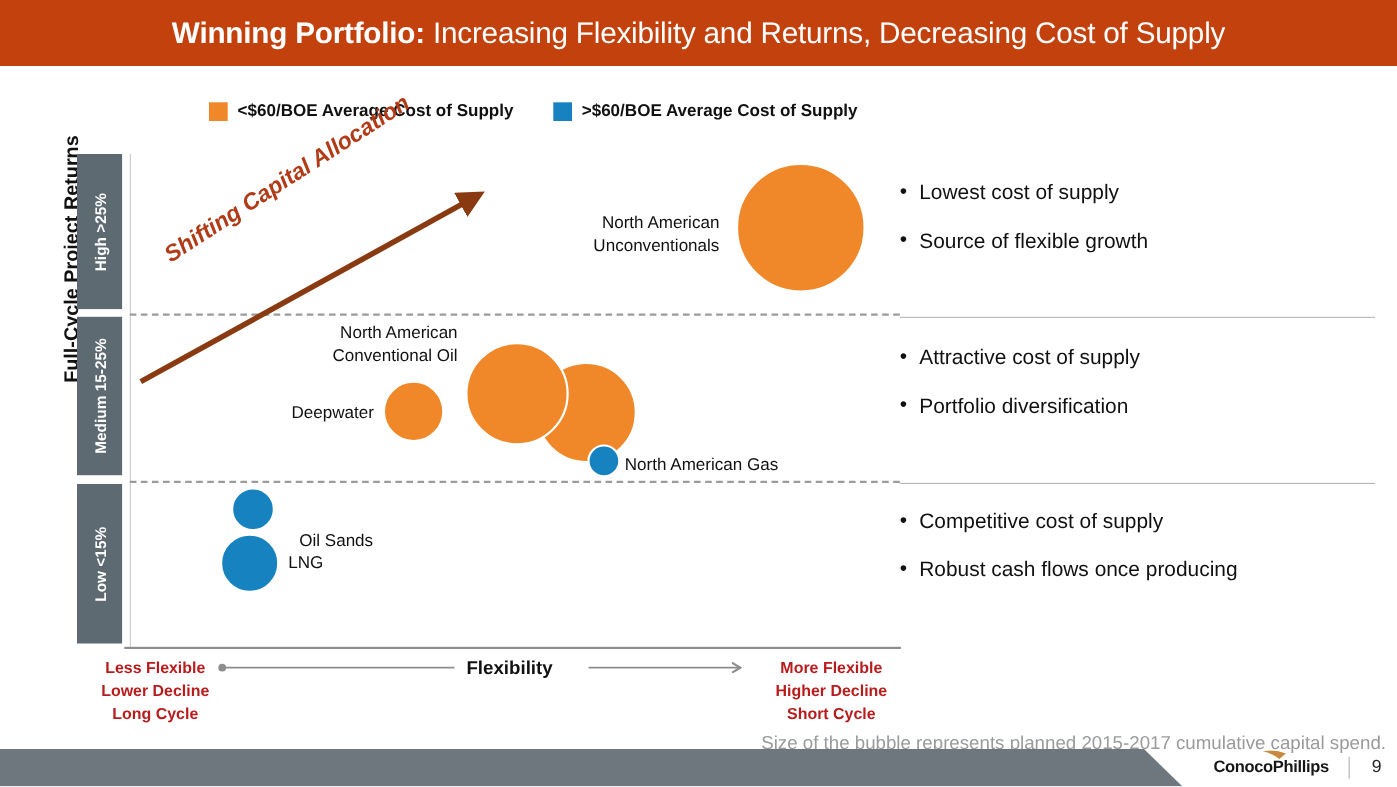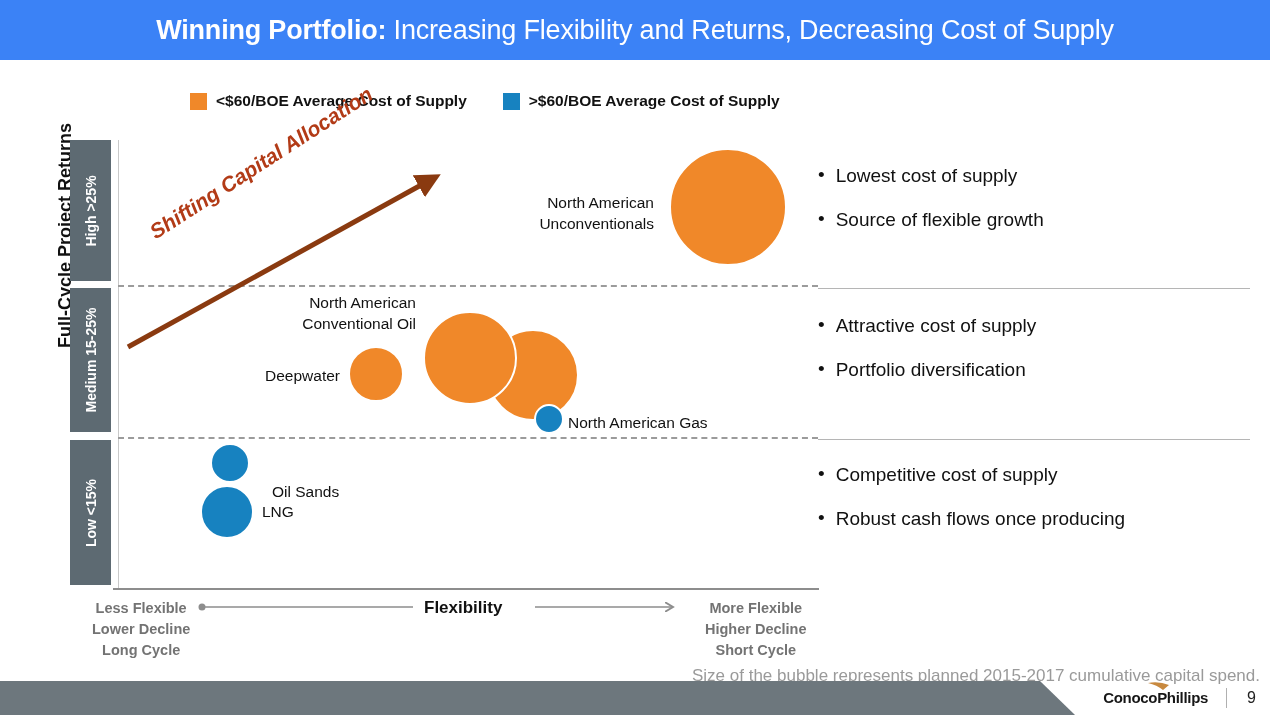--- a/index.html
+++ b/index.html
@@ -14,21 +14,21 @@
     overflow: hidden;
     font-family: "Liberation Sans", sans-serif;
     color: #111111;
   }
 
   
   #title-bar {
     position: absolute;
     left: 0; top: 0;
     width: 1270px; height: 60px;
-    background: #3b82f6;
+    background: #c2410c;
     display: flex;
     align-items: center;
     justify-content: center;
   }
   #title-text {
     color: #ffffff;
     font-size: 27px;
     letter-spacing: -0.2px;
     white-space: nowrap;
   }
@@ -164,21 +164,21 @@
   }
   .bubble-label.right { text-align: right; }
   .bubble-label.left  { text-align: left; }
 
   
   .axis-corner {
     position: absolute;
     font-size: 14.5px;
     font-weight: bold;
     line-height: 1.45;
-    color: #737373;
+    color: #b91c1c;
   }
   #axis-left-labels  { left: 92px;  top: 598px; text-align: center; }
   #axis-right-labels { left: 705px; top: 598px; text-align: center; }
 
   #flex-label {
     position: absolute;
     left: 424px; top: 598px;
     font-size: 17px;
     font-weight: bold;
   }

